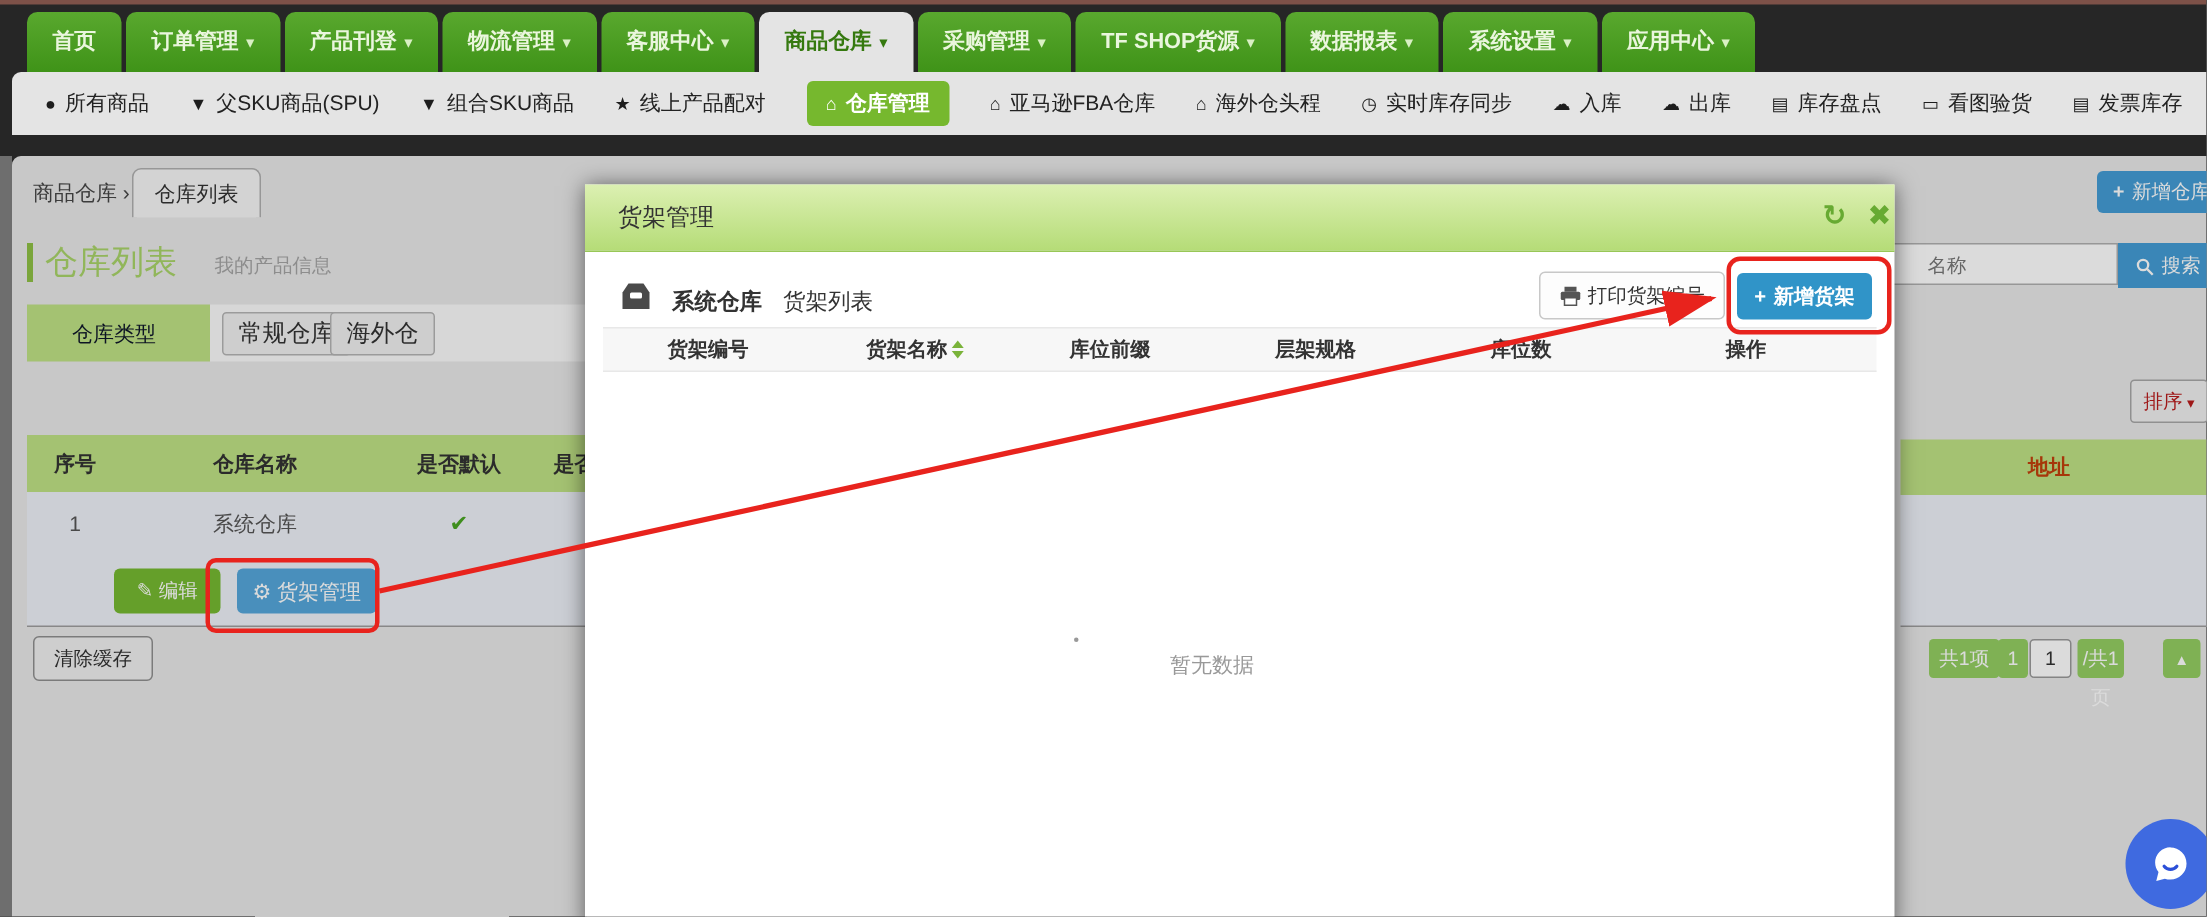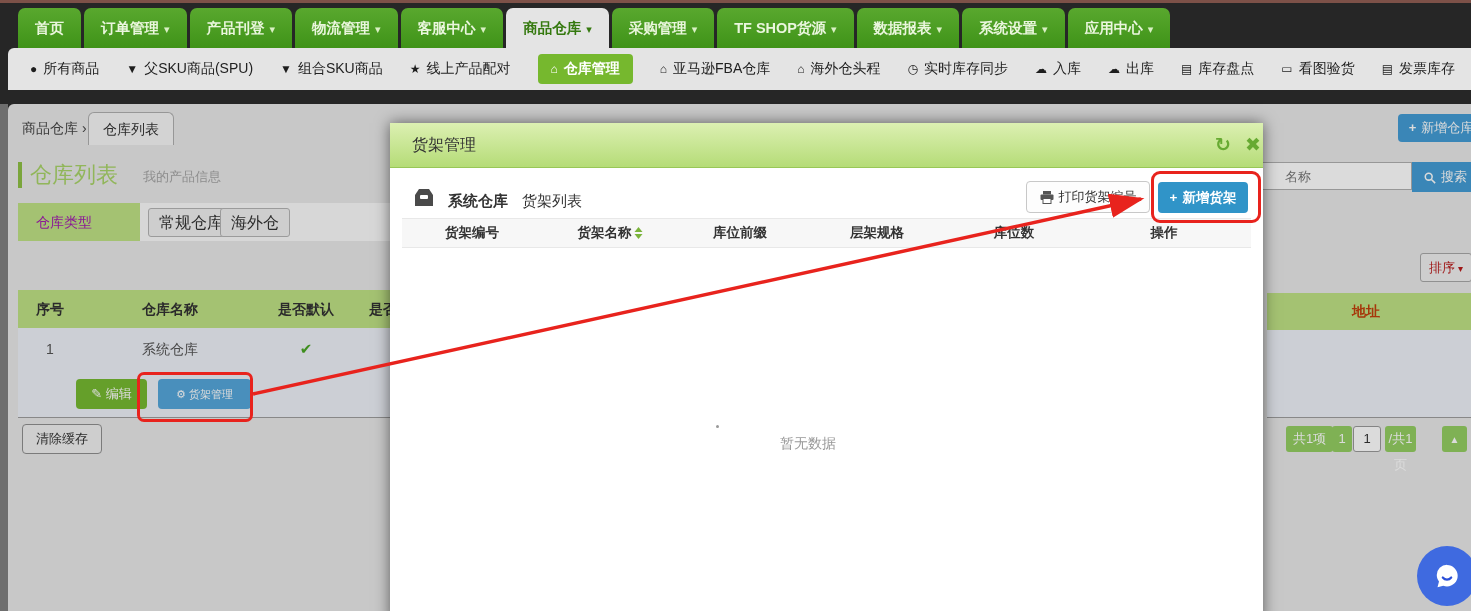--- a/index.html
+++ b/index.html
@@ -32,35 +32,35 @@
   .content .dim{position:absolute;inset:0;background:rgba(0,0,0,0.14);z-index:5;border-radius:6px 0 0 0;}
   .abs{position:absolute;}
 
   .crumb{left:14px;top:16px;font-size:14px;color:#464646;}
   .crumbtab{left:80px;top:8px;width:84px;height:32px;background:#f6f6f6;border:1px solid #b0b0b0;
     border-bottom:none;border-radius:6px 6px 0 0;text-align:center;line-height:32px;font-size:14px;color:#333;cursor:pointer;}
   .titlebar{left:10px;top:58px;width:4px;height:26px;background:#8fc045;}
   .pagetitle{left:22px;top:56px;font-size:22px;color:#a9d469;}
   .pagesub{left:135px;top:64px;font-size:13px;color:#a5a5a5;}
 
-  .filterlabel{left:10px;top:99px;width:122px;height:38px;background:#bfe285;font-size:14px;color:#a21caf;
-    line-height:38px;padding-left:18px;box-sizing:border-box;}
+  .filterlabel{left:10px;top:99px;width:122px;height:38px;background:#bfe285;font-size:14px;color:#0f172a;
+    line-height:38px;padding-left:30px;box-sizing:border-box;}
   .filterstrip{left:132px;top:99px;width:260px;height:38px;background:#fbfbfb;}
   .filterbtn{top:104px;height:27px;background:#f0f0f0;border:1px solid #b5b5b5;border-radius:3px;
     font-size:16px;color:#333;line-height:27px;padding:0 10px;cursor:pointer;}
 
   .thead{left:10px;top:186px;width:382px;height:38px;background:#bfe285;}
   .th{position:absolute;top:0;height:38px;line-height:38px;font-size:14px;color:#333;font-weight:bold;transform:translateX(-50%);white-space:nowrap;}
   .trow{left:10px;top:224px;width:382px;height:89px;background:#eef1f8;border-bottom:1px solid #9f9f9f;}
   .td{position:absolute;font-size:14px;color:#555;transform:translateX(-50%);}
   .check{color:#49a623;font-size:15px;font-weight:bold;}
   .btn-edit{position:absolute;left:58px;top:51px;width:71px;height:30px;background:#76ba31;border-radius:4px;
     color:#fff;font-size:13px;text-align:center;line-height:30px;cursor:pointer;}
   .btn-shelf{position:absolute;left:140px;top:51px;width:93px;height:30px;background:#56a7db;border-radius:4px;
-    color:#fff;font-size:11px;text-align:center;line-height:30px;cursor:pointer;}
+    color:#fff;font-size:14px;text-align:center;line-height:30px;cursor:pointer;}
   .btn-clear{left:14px;top:320px;width:78px;height:28px;background:#f0f0f0;border:1px solid #909090;border-radius:4px;
     font-size:13px;color:#333;text-align:center;line-height:28px;cursor:pointer;}
 
   
   .btn-addwh{left:1390px;top:10px;width:86px;height:28px;background:#449dd6;border-radius:4px 0 0 4px;
     color:#fff;font-size:13px;text-align:center;line-height:28px;cursor:pointer;}
   .searchbox{left:1242px;top:58px;width:162px;height:28px;background:#ffffff;border:1px solid #b0b0b0;
     font-size:13px;color:#777;line-height:28px;padding-left:34px;box-sizing:border-box;}
   .btn-search{left:1404px;top:58px;width:67px;height:30px;background:#449dd6;border-radius:0 3px 3px 0;
     color:#fff;font-size:13px;text-align:center;line-height:30px;cursor:pointer;}

